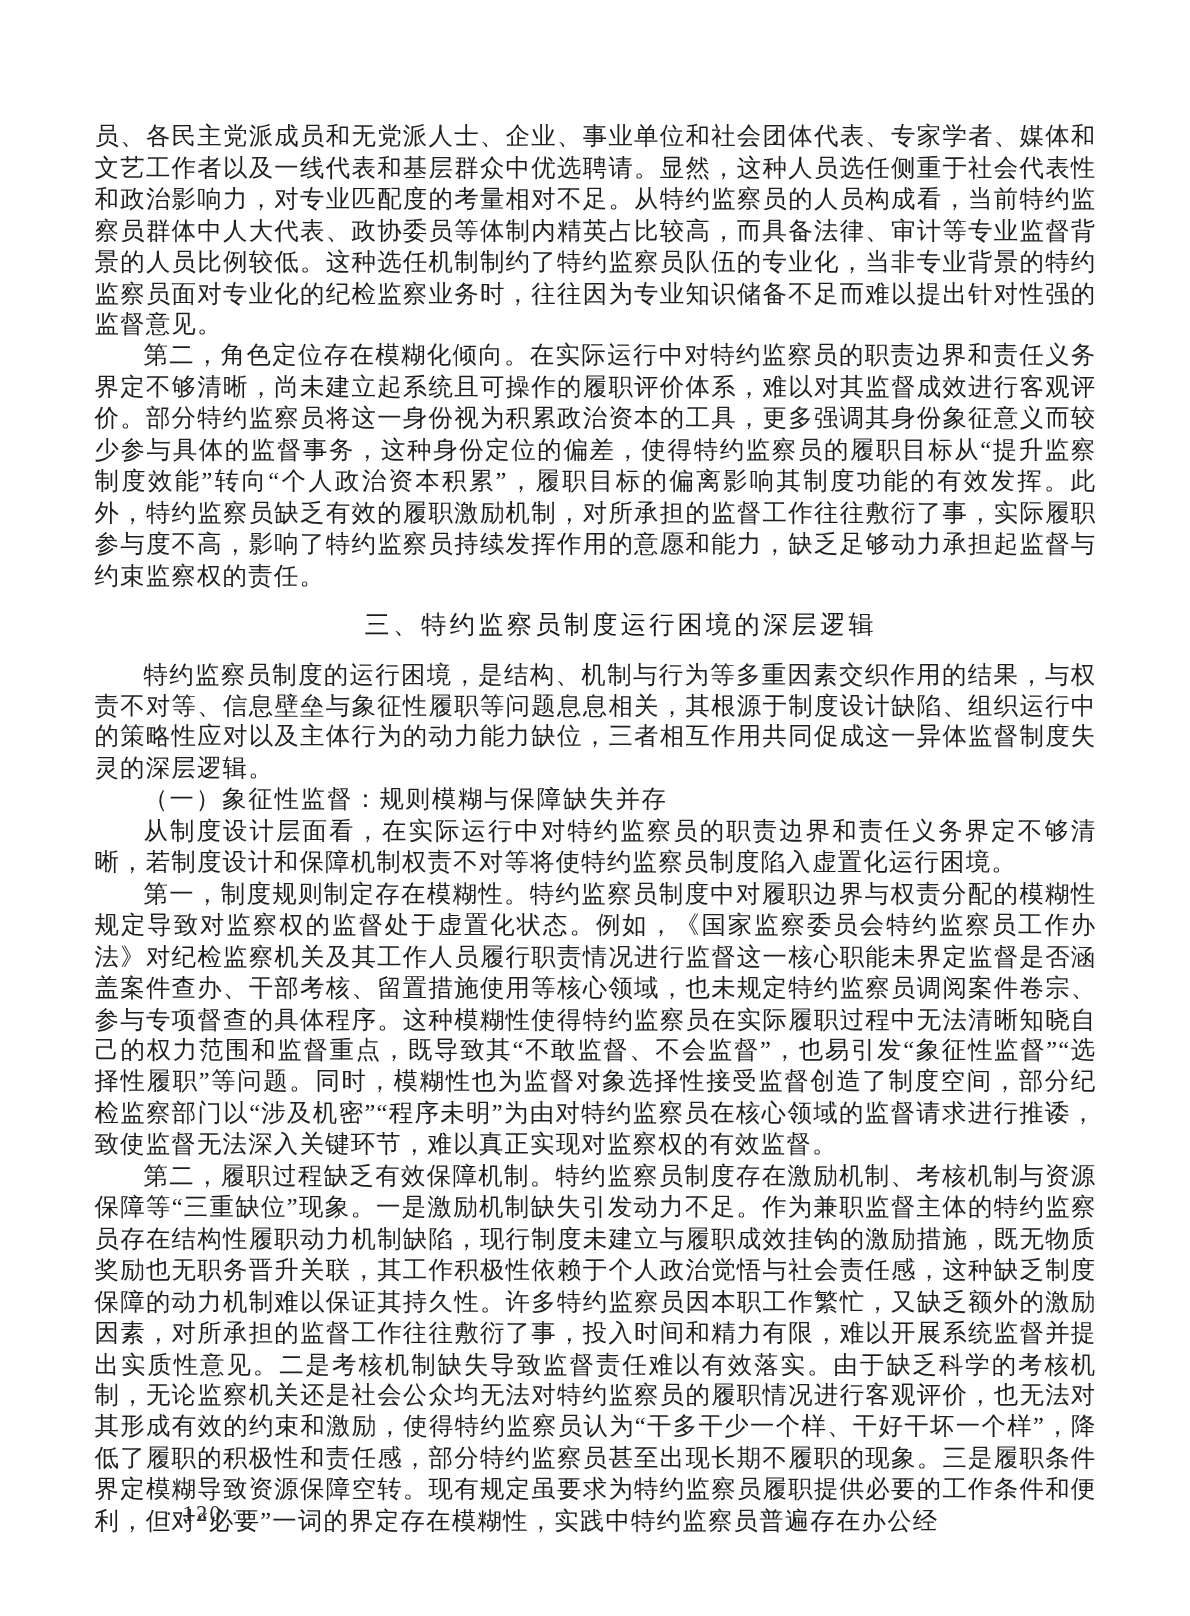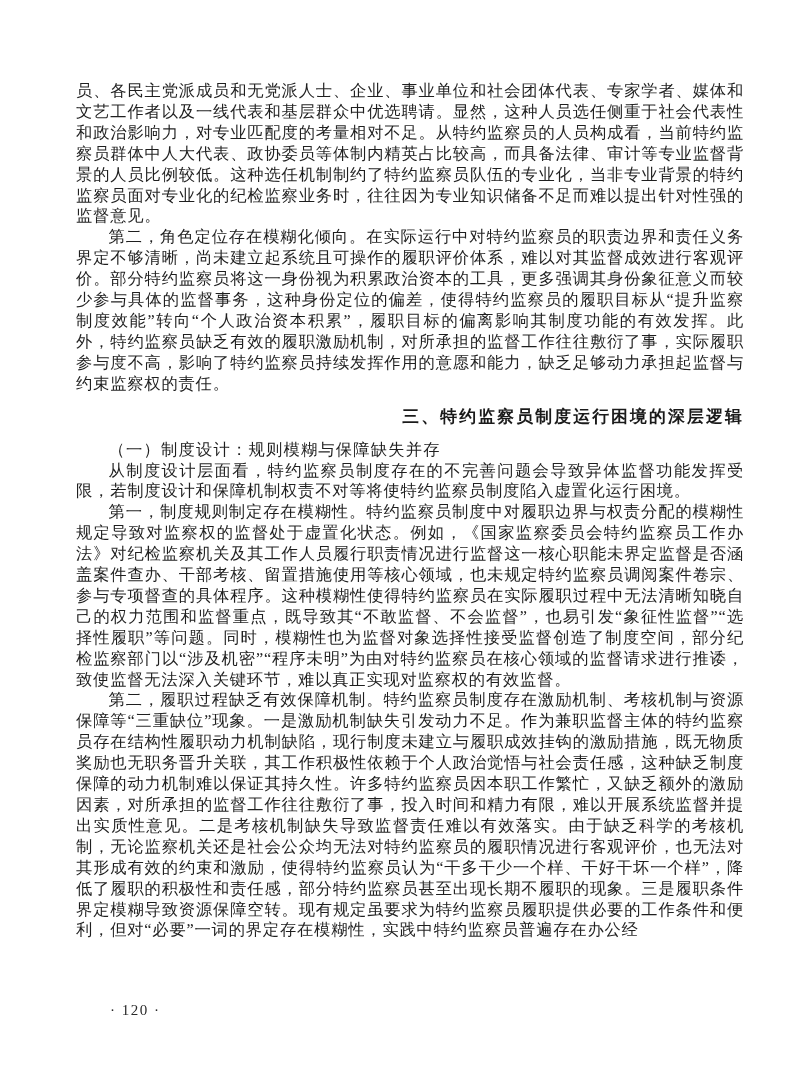--- a/index.html
+++ b/index.html
@@ -11,21 +11,21 @@
     position: relative;
     width: 793px;
     height: 1077px;
     background: #ffffff;
     overflow: hidden;
     font-family: "Liberation Serif", "DejaVu Serif", serif;
     color: #1f1f1f;
   }
   .text-column {
     position: absolute;
-    left: 76px;
+    left: 63px;
     top: 81px;
     width: 668px;
     font-size: 16.3px;
     line-height: 20.9px;
     letter-spacing: 0.8px;
     text-align: justify;
     text-justify: inter-character;
   }
   .para {
     margin: 0;
@@ -33,25 +33,25 @@
     text-indent: 2em;
   }
   .no-indent {
     text-indent: 0;
   }
   .section-heading {
     margin: 11px 0 12px 0;
     padding: 0;
     text-indent: 2em;
     font-family: "Liberation Sans", "DejaVu Sans", sans-serif;
-    font-weight: bold;
+    font-weight: normal;
     font-size: 16.8px;
     letter-spacing: 2.2px;
     line-height: 22px;
-    text-align: right;
+    text-align: center;
     color: #1a1a1a;
   }
   .subsection-heading {
     letter-spacing: 1.2px;
   }
   .page-number {
     position: absolute;
     left: 110px;
     top: 1002px;
     font-size: 15px;
@@ -60,19 +60,20 @@
   }
 </style>
 </head>
 <body>
 
 <div class="page">
   <main class="text-column">
     <p class="para no-indent">员、各民主党派成员和无党派人士、企业、事业单位和社会团体代表、专家学者、媒体和文艺工作者以及一线代表和基层群众中优选聘请。显然，这种人员选任侧重于社会代表性和政治影响力，对专业匹配度的考量相对不足。从特约监察员的人员构成看，当前特约监察员群体中人大代表、政协委员等体制内精英占比较高，而具备法律、审计等专业监督背景的人员比例较低。这种选任机制制约了特约监察员队伍的专业化，当非专业背景的特约监察员面对专业化的纪检监察业务时，往往因为专业知识储备不足而难以提出针对性强的监督意见。</p>
     <p class="para">第二，角色定位存在模糊化倾向。在实际运行中对特约监察员的职责边界和责任义务界定不够清晰，尚未建立起系统且可操作的履职评价体系，难以对其监督成效进行客观评价。部分特约监察员将这一身份视为积累政治资本的工具，更多强调其身份象征意义而较少参与具体的监督事务，这种身份定位的偏差，使得特约监察员的履职目标从“提升监察制度效能”转向“个人政治资本积累”，履职目标的偏离影响其制度功能的有效发挥。此外，特约监察员缺乏有效的履职激励机制，对所承担的监督工作往往敷衍了事，实际履职参与度不高，影响了特约监察员持续发挥作用的意愿和能力，缺乏足够动力承担起监督与约束监察权的责任。</p>
     <h2 class="section-heading">三、特约监察员制度运行困境的深层逻辑</h2>
-    <p class="para subsection-heading">（一）制度设计：规则模糊与保障缺失并存</p>
-    <p class="para">从制度设计层面看，特约监察员制度存在的不完善问题会导致异体监督功能发挥受限，若制度设计和保障机制权责不对等将使特约监察员制度陷入虚置化运行困境。</p>
+    <p class="para">特约监察员制度的运行困境，是结构、机制与行为等多重因素交织作用的结果，与权责不对等、信息壁垒与象征性履职等问题息息相关，其根源于制度设计缺陷、组织运行中的策略性应对以及主体行为的动力能力缺位，三者相互作用共同促成这一异体监督制度失灵的深层逻辑。</p>
+    <p class="para subsection-heading">（一）象征性监督：规则模糊与保障缺失并存</p>
+    <p class="para">从制度设计层面看，在实际运行中对特约监察员的职责边界和责任义务界定不够清晰，若制度设计和保障机制权责不对等将使特约监察员制度陷入虚置化运行困境。</p>
     <p class="para">第一，制度规则制定存在模糊性。特约监察员制度中对履职边界与权责分配的模糊性规定导致对监察权的监督处于虚置化状态。例如，《国家监察委员会特约监察员工作办法》对纪检监察机关及其工作人员履行职责情况进行监督这一核心职能未界定监督是否涵盖案件查办、干部考核、留置措施使用等核心领域，也未规定特约监察员调阅案件卷宗、参与专项督查的具体程序。这种模糊性使得特约监察员在实际履职过程中无法清晰知晓自己的权力范围和监督重点，既导致其“不敢监督、不会监督”，也易引发“象征性监督”“选择性履职”等问题。同时，模糊性也为监督对象选择性接受监督创造了制度空间，部分纪检监察部门以“涉及机密”“程序未明”为由对特约监察员在核心领域的监督请求进行推诿，致使监督无法深入关键环节，难以真正实现对监察权的有效监督。</p>
     <p class="para">第二，履职过程缺乏有效保障机制。特约监察员制度存在激励机制、考核机制与资源保障等“三重缺位”现象。一是激励机制缺失引发动力不足。作为兼职监督主体的特约监察员存在结构性履职动力机制缺陷，现行制度未建立与履职成效挂钩的激励措施，既无物质奖励也无职务晋升关联，其工作积极性依赖于个人政治觉悟与社会责任感，这种缺乏制度保障的动力机制难以保证其持久性。许多特约监察员因本职工作繁忙，又缺乏额外的激励因素，对所承担的监督工作往往敷衍了事，投入时间和精力有限，难以开展系统监督并提出实质性意见。二是考核机制缺失导致监督责任难以有效落实。由于缺乏科学的考核机制，无论监察机关还是社会公众均无法对特约监察员的履职情况进行客观评价，也无法对其形成有效的约束和激励，使得特约监察员认为“干多干少一个样、干好干坏一个样”，降低了履职的积极性和责任感，部分特约监察员甚至出现长期不履职的现象。三是履职条件界定模糊导致资源保障空转。现有规定虽要求为特约监察员履职提供必要的工作条件和便利，但对“必要”一词的界定存在模糊性，实践中特约监察员普遍存在办公经</p>
   </main>
   <footer class="page-number">· 120 ·</footer>
 </div>
 
 </body></html>

